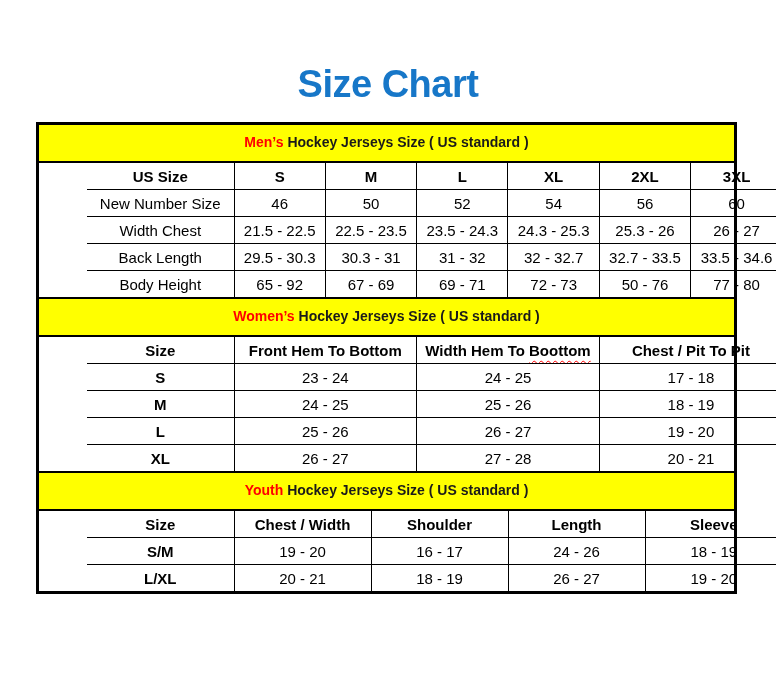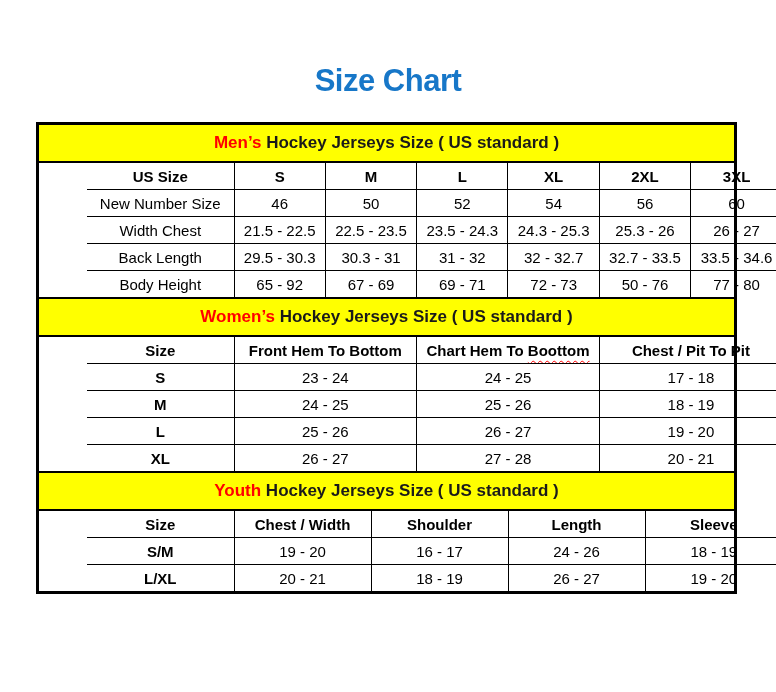--- a/index.html
+++ b/index.html
@@ -15,38 +15,38 @@
     height: 692px;
     background: #ffffff;
     overflow: hidden;
   }
   .page-title {
     position: absolute;
     top: 63px;
     left: 0;
     width: 100%;
     text-align: center;
-    font-size: 31px;
+    font-size: 38px;
     font-weight: bold;
     color: #1777C8;
     letter-spacing: -0.5px;
   }
   .stack {
     position: absolute;
     top: 122px;
     left: 36px;
     width: 695px;
     border: 3px solid #000000;
     background: #ffffff;
   }
   .band {
     background: #FFFF00;
     text-align: center;
     font-weight: bold;
-    font-size: 17px;
+    font-size: 14px;
     line-height: 21px;
     padding: 7px 0 8px 0;
     border-top: 2px solid #000000;
     border-bottom: 2px solid #000000;
     color: #1a1a1a;
   }
   .band.first { border-top: none; }
   .band .red { color: #FF0000; }
   table.tbl {
     width: 100%;
@@ -157,21 +157,21 @@
       <colgroup>
         <col class="c-label">
           <col>
           <col>
           <col>
       </colgroup>
       <tbody>
           <tr>
         <th>Size</th>
         <th>Front Hem To Bottom</th>
-        <th><span>Chart Hem To</span> <span class="squiggle">Boottom</span></th>
+        <th><span>Width Hem To</span> <span class="squiggle">Boottom</span></th>
         <th>Chest / Pit To Pit</th>
       </tr>
       <tr>
         <td class="rl">S</td>
         <td>23 - 24</td>
         <td>24 - 25</td>
         <td>17 - 18</td>
       </tr>
       <tr>
         <td class="rl">M</td>

